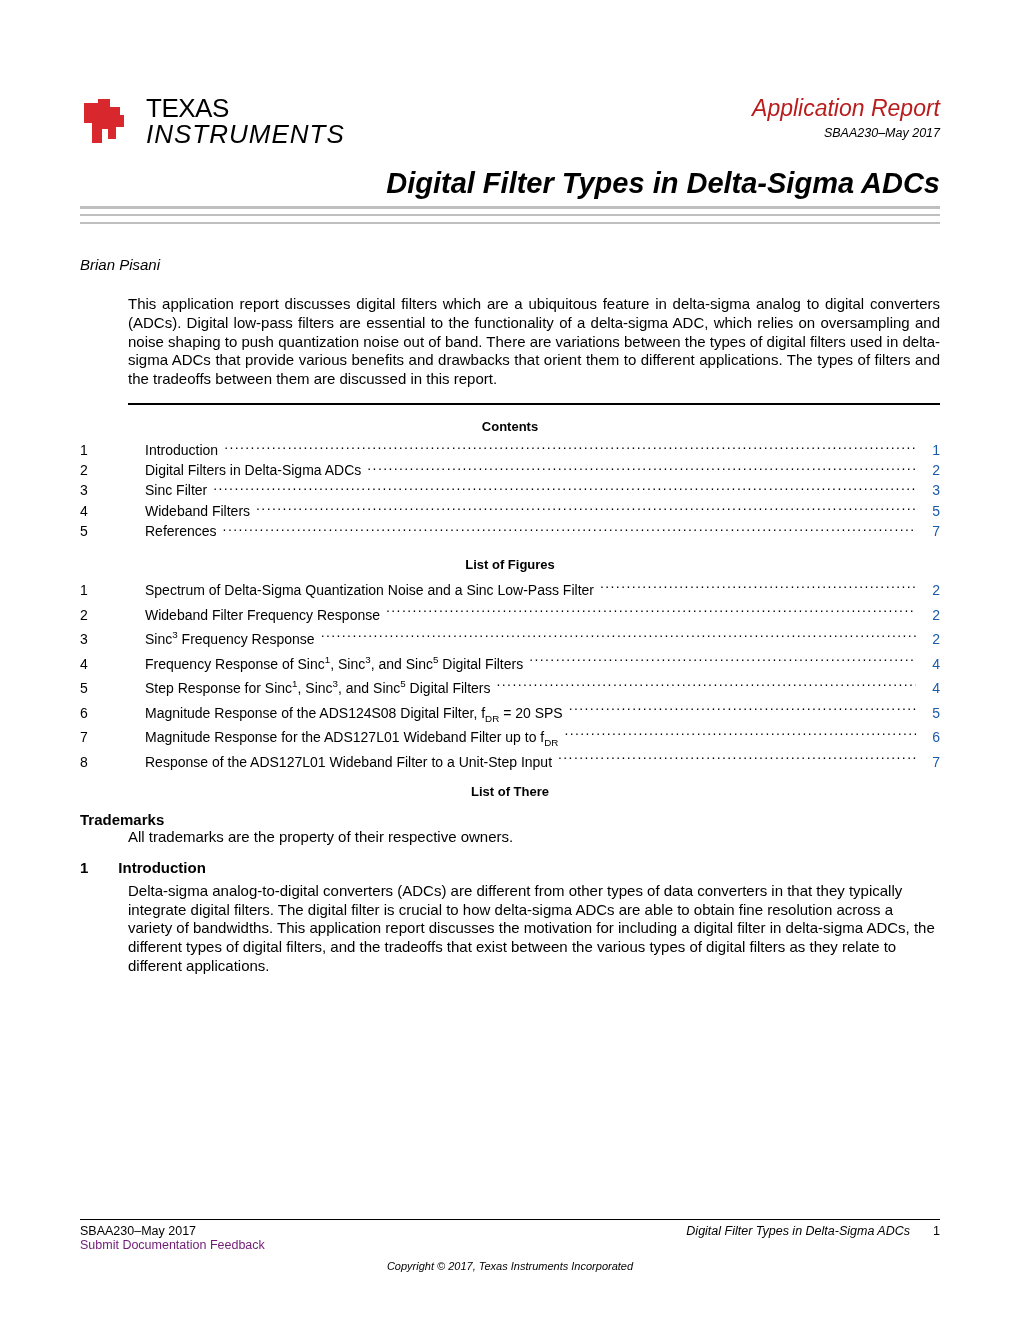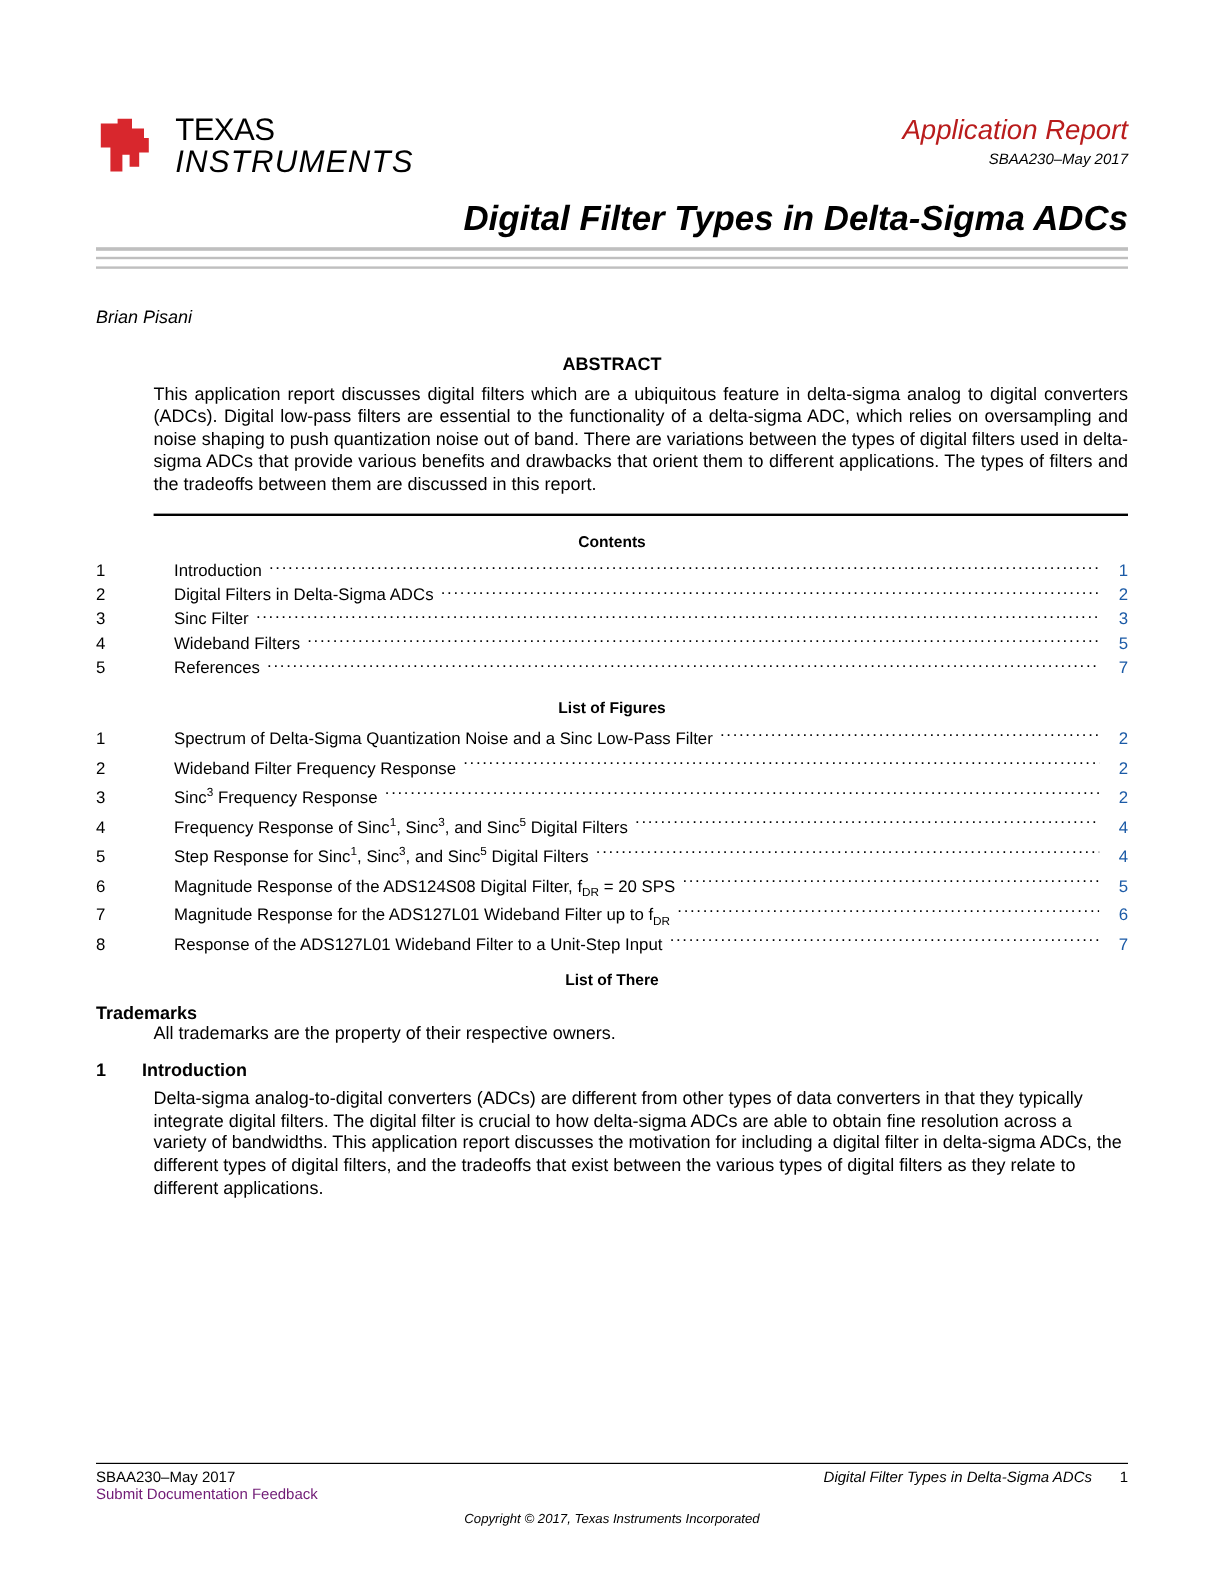--- a/index.html
+++ b/index.html
@@ -240,21 +240,20 @@
       <div class="doc-id">SBAA230–May 2017</div>
     </div>
   </div>
 
   <div class="title">Digital Filter Types in Delta-Sigma ADCs</div>
   <div class="title-rule"></div>
   <div class="title-rule2"></div>
 
   <div class="author">Brian Pisani</div>
 
-  <div class="abstract-title">ABSTRACT</div>
   <div class="abstract-text">This application report discusses digital filters which are a ubiquitous feature in delta-sigma analog to digital converters (ADCs). Digital low-pass filters are essential to the functionality of a delta-sigma ADC, which relies on oversampling and noise shaping to push quantization noise out of band. There are variations between the types of digital filters used in delta-sigma ADCs that provide various benefits and drawbacks that orient them to different applications. The types of filters and the tradeoffs between them are discussed in this report.</div>
   <hr class="abstract-hr">
 
   <div class="contents-title">Contents</div>
   <div class="toc" id="toc">
       <div class="toc-row">
         <span class="toc-num">1</span>
         <span class="toc-label">Introduction</span>
         <span class="toc-leader"></span>
         <a class="toc-page">1</a>

